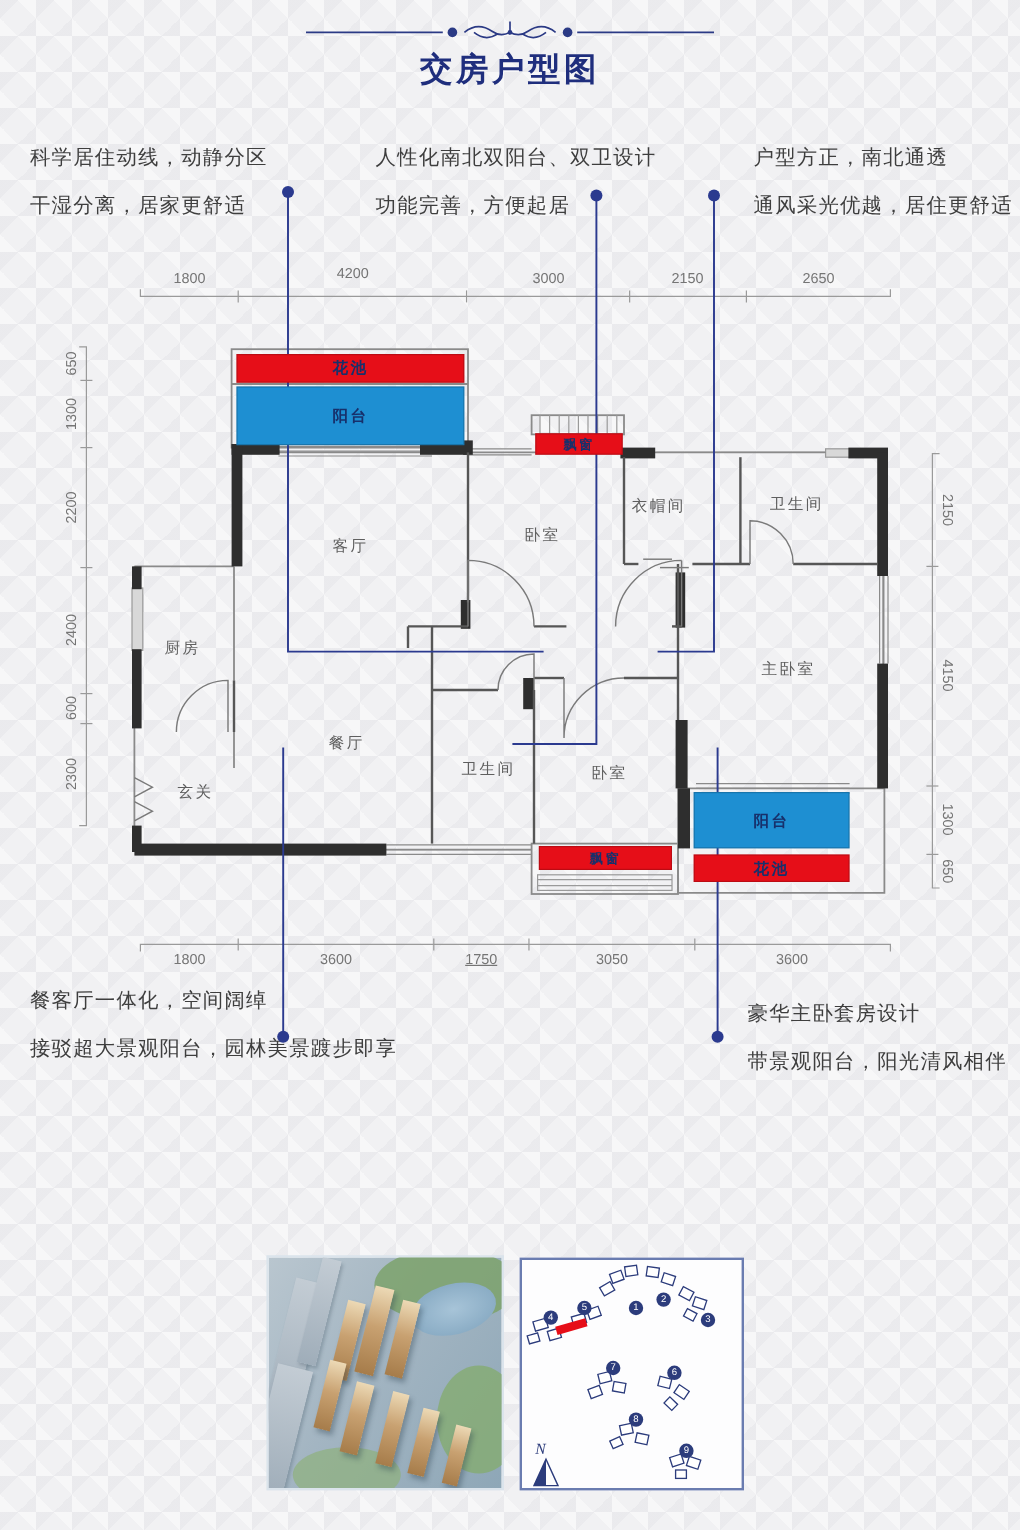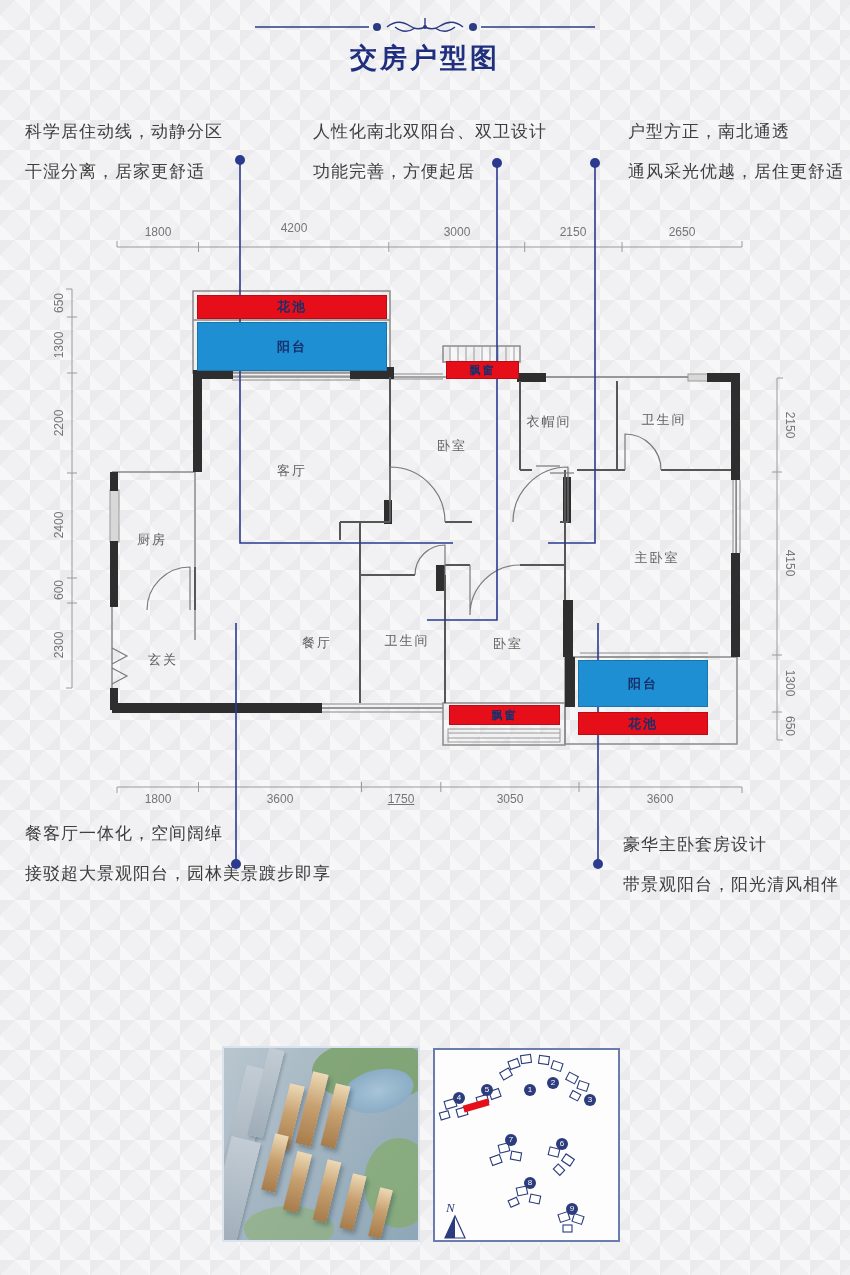--- a/index.html
+++ b/index.html
@@ -279,27 +279,27 @@
   <div class="band blue" style="left:578px;top:660px;width:130px;height:47px;">
     <span>阳台</span>
     </div>
   <div class="band red" style="left:578px;top:712px;width:130px;height:23px;">
     <span>花池</span>
     </div>
   <div class="band red" style="left:449px;top:705px;width:111px;height:20px;font-size:11px;">
     <span>飘窗</span>
     </div>
 
-  <div class="room" style="left:292px;top:455px;margin-top:16px;">客厅</div>
+  <div class="room" style="left:292px;top:455px;">客厅</div>
   <div class="room" style="left:452px;top:446px;">卧室</div>
   <div class="room" style="left:549px;top:422px;">衣帽间</div>
   <div class="room" style="left:664px;top:420px;">卫生间</div>
   <div class="room" style="left:152px;top:540px;">厨房</div>
   <div class="room" style="left:163px;top:660px;">玄关</div>
-  <div class="room" style="left:289px;top:643px;margin-left:28px;">餐厅</div>
+  <div class="room" style="left:289px;top:619px;">餐厅</div>
   <div class="room" style="left:407px;top:641px;">卫生间</div>
   <div class="room" style="left:508px;top:644px;">卧室</div>
   <div class="room" style="left:657px;top:558px;">主卧室</div>
 
 
   <div class="aerial">
     <div class="blob" style="left:88px;top:-8px;width:120px;height:62px;background:#7da26b;opacity:.85;"></div>
     <div class="blob" style="left:118px;top:22px;width:72px;height:42px;background:radial-gradient(#a7c4d8,#7fa3bd);transform:rotate(-14deg);"></div>
     <div class="blob" style="left:140px;top:90px;width:70px;height:90px;background:#84ab71;opacity:.8;"></div>
     <div class="blob" style="left:20px;top:158px;width:90px;height:46px;background:#8fb07c;opacity:.7;"></div>

